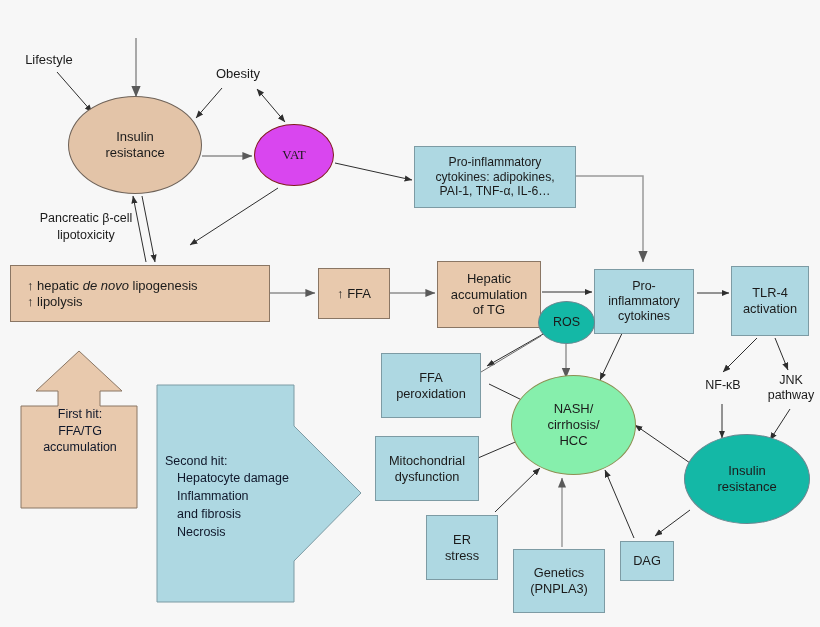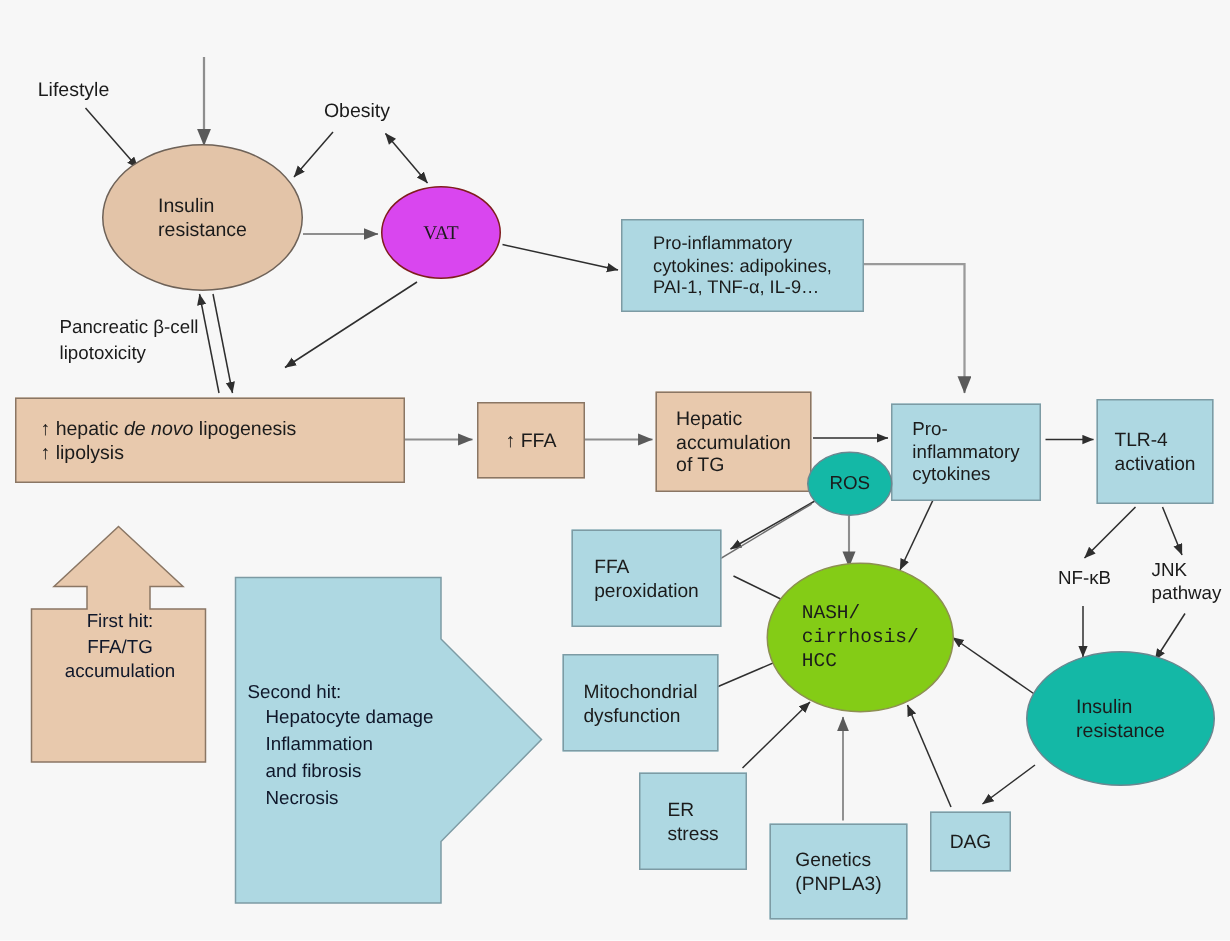--- a/index.html
+++ b/index.html
@@ -23,20 +23,21 @@
     width: 820px;
     height: 627px;
     pointer-events: none;
   }
   .node {
     position: absolute;
     box-sizing: border-box;
     display: flex;
     align-items: center;
     justify-content: center;
+    text-align: center;
     color: #1b1b1b;
     line-height: 1.22;
     z-index: 3;
   }
   .box {
     border: 1px solid #7a8f96;
   }
   .box.tan {
     background: #e8c9ad;
     border: 1px solid #8a7664;
@@ -55,23 +56,22 @@
   .ellipse.cream {
     background: #d946ef;
     border: 1px solid #7f1d1d;
     font-family: Liberation Serif, serif;
   }
   .ellipse.blue {
     background: #14b8a6;
     border: 1px solid #6b8790;
   }
   .ellipse.olive {
-    background: #84cc16;
+    background: #86efac;
     border: 1px solid #8d8f52;
-    font-family: Liberation Mono, monospace;
   }
   .plain {
     background: transparent;
     border: none;
   }
   .left-text {
     justify-content: flex-start;
     text-align: left;
   }
   .arrowshape {
@@ -192,21 +192,21 @@
   <div class="node ellipse tan" style="left:68px; top:96px; width:134px; height:98px; font-size:13px; white-space:pre-line;">Insulin
 resistance</div>
 
   <div class="node ellipse cream" style="left:254px; top:124px; width:80px; height:62px; font-size:13px;">VAT</div>
 
   <div class="node plain" style="left:18px; top:207px; width:136px; height:40px; font-size:12.5px; white-space:pre-line; line-height:1.35;">Pancreatic β-cell
 lipotoxicity</div>
 
   <div class="node box blue" style="left:414px; top:146px; width:162px; height:62px; font-size:12.2px; white-space:pre-line;">Pro-inflammatory
 cytokines: adipokines,
-PAI-1, TNF-α, IL-9…</div>
+PAI-1, TNF-α, IL-6…</div>
 
   <div class="node box tan left-text" style="left:10px; top:265px; width:260px; height:57px; font-size:13px; padding-left:16px;">
     <div>
       <div>
         <span>↑ hepatic </span><span class="ital">de novo</span><span> lipogenesis</span>
       </div>
       <div>↑ lipolysis</div>
     </div>
   </div>
 

